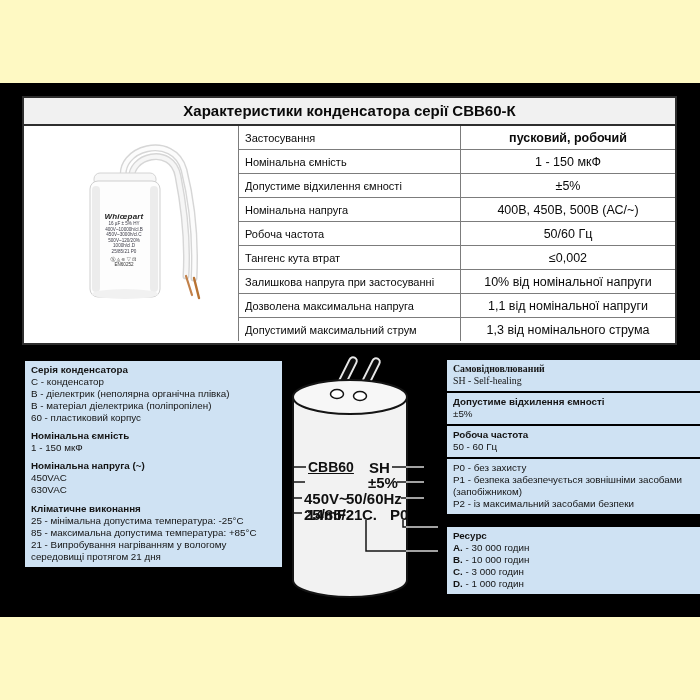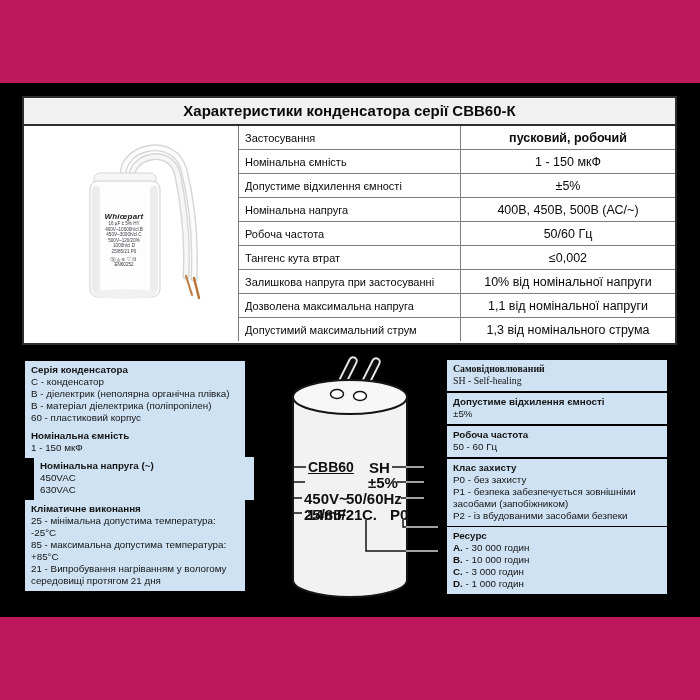--- a/index.html
+++ b/index.html
@@ -1,17 +1,17 @@
 <!DOCTYPE html>
 <html><head>
 <meta charset="utf-8">
 <style>
   * { margin:0; padding:0; box-sizing:border-box; }
   html,body { width:700px; height:700px; background:#fff; font-family:"Liberation Sans", sans-serif; }
-  .page { position:relative; width:700px; height:700px; background:#be185d; overflow:hidden; }
+  .page { position:relative; width:700px; height:700px; background:#fef9c3; overflow:hidden; }
   .black-band { position:absolute; left:0; top:83px; width:700px; height:534px; background:#000; }
 
   
   .doc { position:absolute; left:22px; top:96px; width:655px; height:249px; background:#fff; border:2px solid #2e2e2e; }
   .doc-title { height:28px; line-height:26px; text-align:center; font-size:15px; font-weight:bold; color:#0a0a0a; background:#f1f1f1; border-bottom:2px solid #2e2e2e; }
   .doc-body { display:flex; height:215px; }
   .photo-cell { width:215px; border-right:1px solid #7c7c7c; position:relative; background:#fff; }
   .spec-table { flex:1; display:flex; flex-direction:column; }
   .srow { flex:1; display:flex; border-bottom:1px solid #7c7c7c; }
   .srow:last-child { border-bottom:none; }
@@ -20,25 +20,25 @@
   .srow.first .scell-v { font-weight:bold; }
 
   
   .photo-label { position:absolute; left:64px; top:86px; width:72px; text-align:center; color:#3a3a46; }
   .photo-brand { font-size:8px; font-weight:bold; font-style:italic; letter-spacing:.2px; color:#222; }
   .photo-line { font-size:4.6px; line-height:5.6px; white-space:nowrap; }
   .photo-certs { font-size:5px; letter-spacing:1px; margin-top:1px; color:#333; }
   .photo-std { font-size:4.6px; color:#333; }
 
   
-  .panel { position:absolute; width:220px; background:#cfe2f3; color:#141414; padding:3px 6px 4px 6px; font-size:9.8px; line-height:12px; }
+  .panel { position:absolute; width:257px; background:#cfe2f3; color:#141414; padding:3px 6px 4px 6px; font-size:9.8px; line-height:12px; }
   .p-title { font-weight:bold; }
   .pl1 { left:25px; top:361px; }
   .pl2 { left:25px; top:427px; }
-  .pl3 { left:25px; top:457px;margin-left:9px; }
+  .pl3 { left:25px; top:457px; }
   .pl4 { left:25px; top:500px; }
   .pr1 { left:447px; top:360px;font-family:Liberation Serif, serif; }
   .pr2 { left:447px; top:393px; }
   .pr3 { left:447px; top:426px; }
   .pr4 { left:447px; top:459px; }
   .pr5 { left:447px; top:527px; }
 
   
   .diagram-svg { position:absolute; left:0; top:345px; width:700px; height:272px; }
   .dlabel { position:absolute; font-size:15px; color:#101010; white-space:nowrap;font-weight:bold; }
@@ -193,24 +193,23 @@
   </div>
   <div class="panel pr2">
     <div class="p-title">Допустиме відхилення ємності</div>
     <div class="p-line">±5%</div>
   </div>
   <div class="panel pr3">
     <div class="p-title">Робоча частота</div>
     <div class="p-line">50 - 60 Гц</div>
   </div>
   <div class="panel pr4">
-    <div class="p-title">Клас захисту</div>
     <div class="p-line">P0 - без захисту</div>
     <div class="p-line">P1 - безпека забезпечується зовнішніми засобами (запобіжником)</div>
-    <div class="p-line">P2 - із вбудованими засобами безпеки</div>
+    <div class="p-line">P2 - із максимальний засобами безпеки</div>
   </div>
   <div class="panel pr5">
     <div class="p-title">Ресурс</div>
     <div class="p-line"><b>A.</b><span> - 30 000 годин</span></div>
     <div class="p-line"><b>B.</b><span> - 10 000 годин</span></div>
     <div class="p-line"><b>C.</b><span> - 3 000 годин</span></div>
     <div class="p-line"><b>D.</b><span> - 1 000 годин</span></div>
   </div>
 </div>
 

